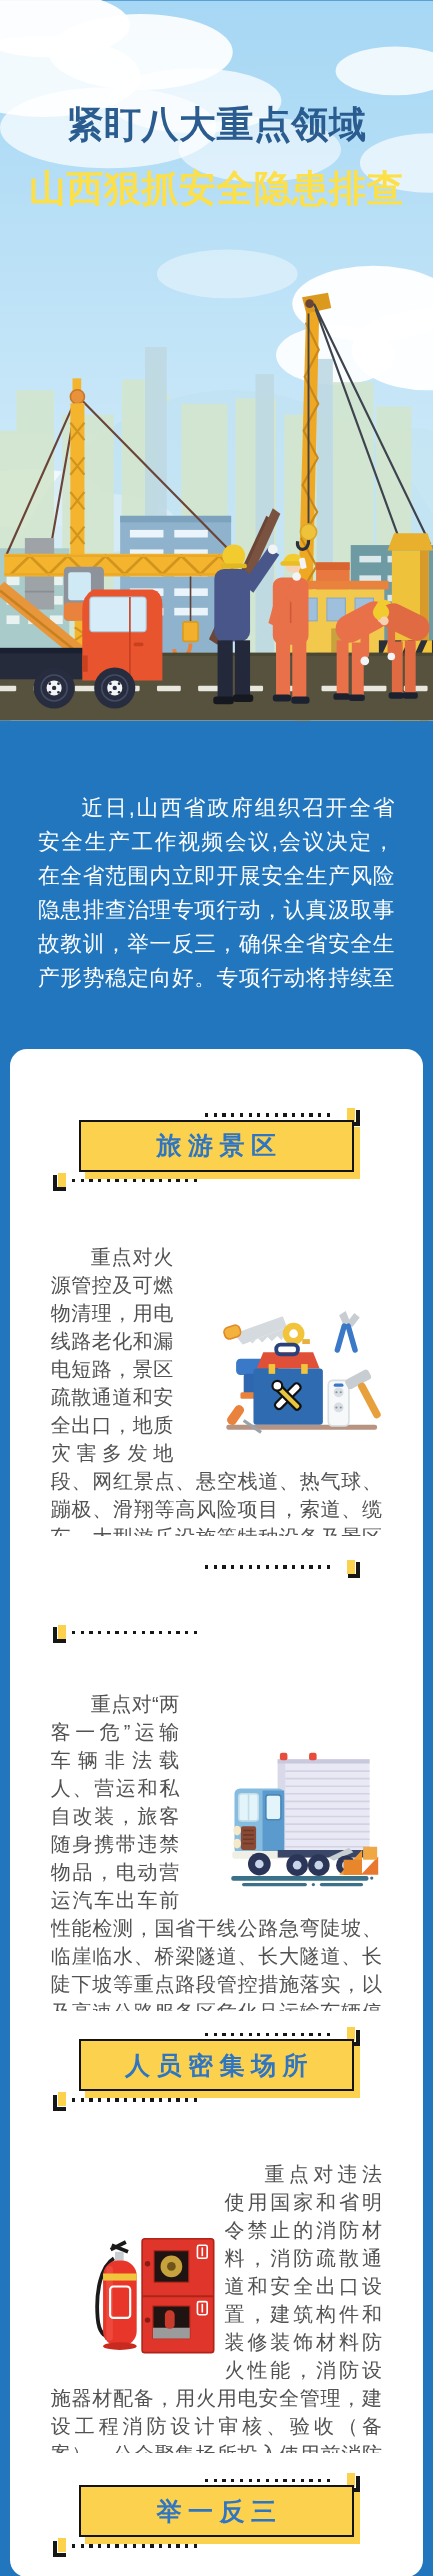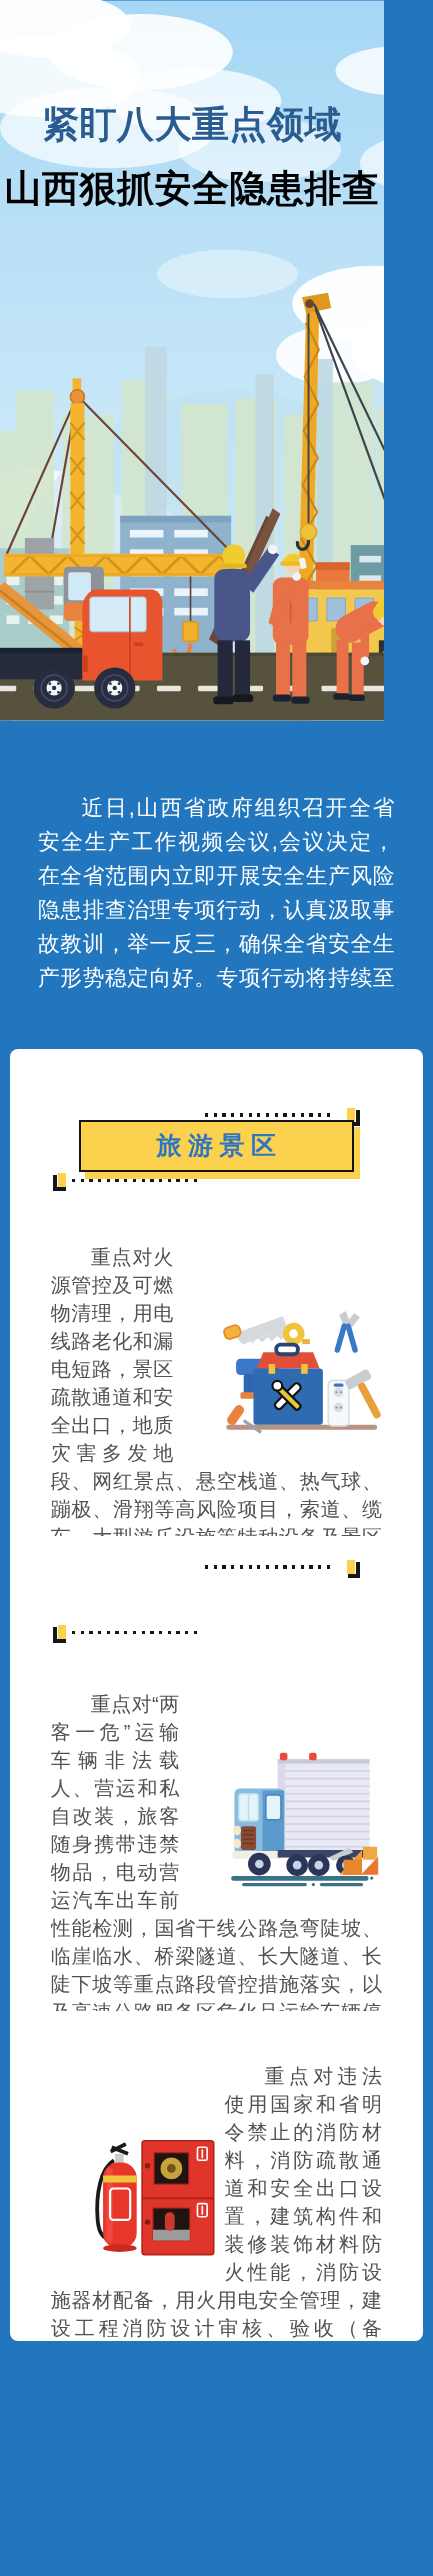--- a/index.html
+++ b/index.html
@@ -1,35 +1,35 @@
 <!DOCTYPE html>
 <html style="font-size:8.7px"><head>
 <meta charset="utf-8">
 <style>
   * { margin:0; padding:0; box-sizing:border-box; }
   html,body { background:#2176BE; }
   body { font-family:"Liberation Sans","DejaVu Sans",sans-serif; width:433px; margin:0 auto; }
   #page { position:relative; width:433px; height:2576px; overflow:hidden; background:#2176BE; }
 
   
-  .hero { position:relative; width:384px; height:721px; overflow:hidden;padding-left:38px; }
+  .hero { position:relative; width:433px; height:721px; overflow:hidden;padding-left:38px; }
   .hero svg { position:absolute; inset:0; display:block; }
   .hero-title { position:absolute; top:93px; left:0; width:100%; text-align:center;
     font-family:"Liberation Serif","DejaVu Serif",serif; font-weight:700;
     font-size:37px; line-height:64px; color:#2B5C90; letter-spacing:0.5px; }
-  .hero-title .t2 { color:#000000; }
+  .hero-title .t2 { color:#fde047; }
 
   
   .intro { margin:70px 38px 0; height:202px; overflow:hidden;
     color:#FFFFFF; font-size:21.7px; line-height:34px; text-align:justify;
     text-indent:2em; letter-spacing:0.5px; }
 
   
-  .card { margin:56px 9.8px 0; height:1292px; overflow:hidden;
-    background:#FFFFFF; border-radius:8px; }
+  .card { margin:56px 9.8px 0; height:1528px; overflow:hidden;
+    background:#FFFFFF; border-radius:17px; }
 
   
   .banner { position:relative; height:81px; }
   .dotline { position:absolute; height:3.3px;
     background:repeating-linear-gradient(90deg,#161616 0 3.3px,transparent 3.3px 8.7px); }
   .dots-top { top:4.3px; left:195px; width:128px; }
   .dots-bottom { top:70px; left:62px; width:128px; }
   .accent { position:absolute; width:8.7px; height:14px; background:#FBD14E; }
   .accent-tr { top:-1.1px; left:337px; }
   .accent-tr::after { content:""; position:absolute; right:-4.9px; bottom:-4.3px;
@@ -431,20 +431,29 @@
 
           <rect x="6" y="240" width="254" height="9" rx="4" fill="#3A7088"></rect>
           <rect x="26" y="253" width="120" height="6" rx="3" fill="#3A7088"></rect>
           <rect x="170" y="253" width="80" height="6" rx="3" fill="#3A7088"></rect>
           <circle cx="266" cy="244" r="3" fill="#3A7088"></circle>
             <circle cx="158" cy="256" r="3" fill="#3A7088"></circle>
         </svg>
       </span><span>重点对“两客一危”运输车辆非法载人、营运和私自改装，旅客随身携带违禁物品，电动营运汽车出车前性能检测，国省干线公路急弯陡坡、临崖临水、桥梁隧道、长大隧道、长陡下坡等重点路段管控措施落实，以及高速公路服务区危化品运输车辆停靠及管控措施落实等进行排查治理。</span>
     </p>
 
+    <div class="banner mt-b3">
+      <div class="dotline dots-top"></div>
+      <i class="accent accent-tr"></i>
+      <div class="banner-box">
+        <span>人员密集场所</span>
+      </div>
+      <i class="accent accent-bl"></i>
+      <div class="dotline dots-bottom"></div>
+    </div>
 
     <p class="sec-body mt-p3">
       <span class="illo fl-l">
         <svg width="125" height="141" viewBox="0 0 230 260" aria-hidden="true">
 
           <path d="M42 78 C18 92 8 140 12 188 C14 214 24 226 38 220" stroke="#1A1A1A" stroke-width="7" fill="none"></path>
           <rect x="24" y="214" width="24" height="12" rx="4" fill="#1A1A1A" transform="rotate(-18 36 220)"></rect>
           <path d="M36 62 L64 48 M38 54 L68 66" stroke="#1A1A1A" stroke-width="7"></path>
           <rect x="44" y="66" width="16" height="18" fill="#C8CDD2"></rect>
           <rect x="22" y="82" width="62" height="158" rx="28" fill="#E8372A"></rect>

